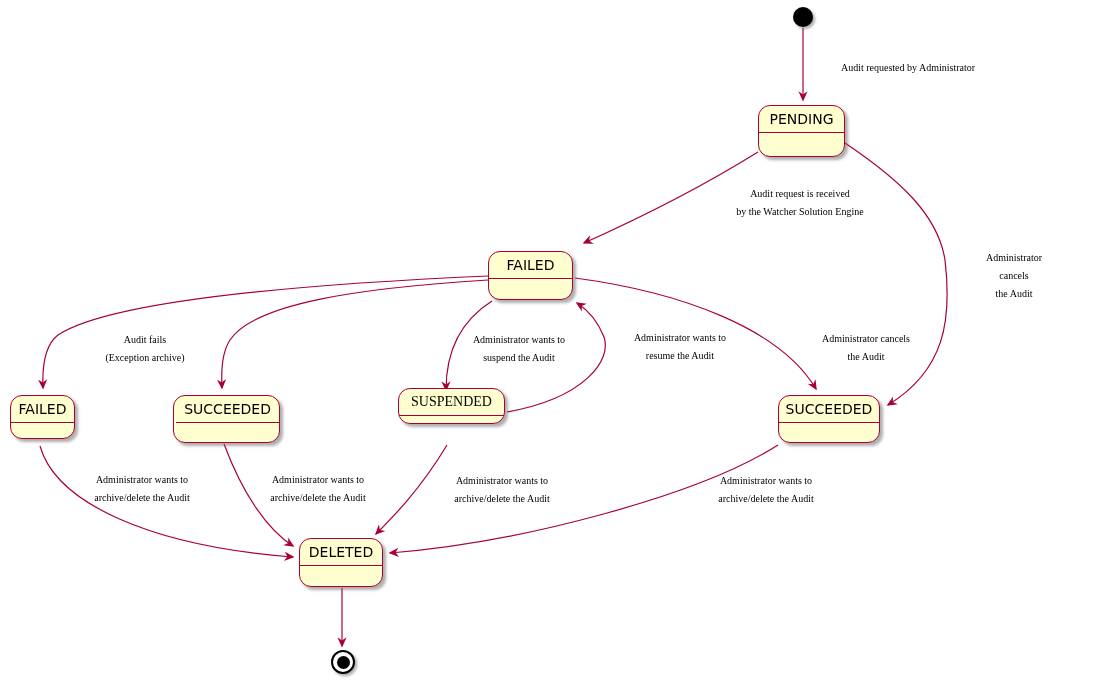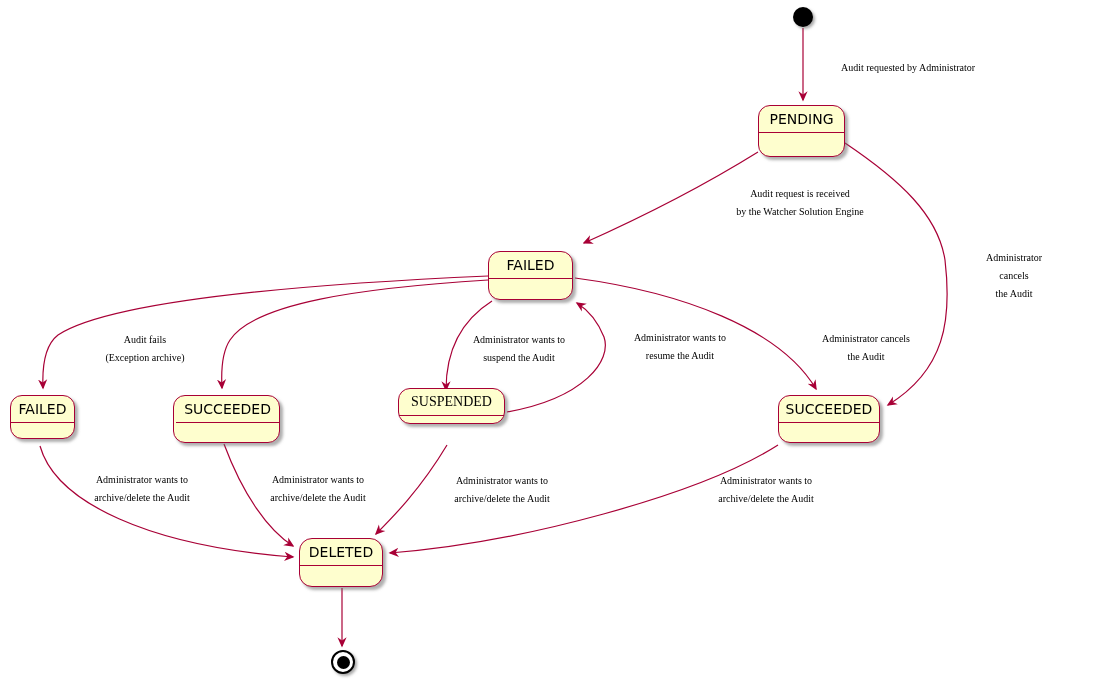--- a/index.html
+++ b/index.html
@@ -32,21 +32,21 @@
     display:flex;align-items:center;justify-content:center;
     height:27px;padding:0 8px;white-space:nowrap;
   }
   .state-body{flex:1;}
   .s-pending  {left:758px;top:105px;width:87px;height:52px;}
   .s-ongoing  {left:488px;top:251px;width:85px;height:49px;}
   .s-failed   {left:10px;top:395px;width:65px;height:44px;}
   .s-succeeded{left:173px;top:395px;width:107px;height:48px;align-items:flex-end;}
   .s-suspended{left:398px;top:388px;width:107px;height:36px;font-family:Liberation Serif, serif;}
   .s-cancelled{left:778px;top:395px;width:102px;height:48px;}
-  .s-deleted  {left:299px;top:538px;width:84px;height:49px;border-radius:13px;}
+  .s-deleted  {left:299px;top:538px;width:84px;height:49px;}
   .edge-label{
     position:absolute;transform:translate(-50%,-50%);
     color:var(--text);font-size:10px;line-height:18px;
     text-align:center;white-space:pre-line;font-family:Liberation Serif, serif;
   }
   .el-start  {left:908px;top:68px;}
   .el-p-o    {left:800px;top:203px;}
   .el-p-c    {left:1014px;top:276px;}
   .el-o-f    {left:145px;top:349px;}
   .el-o-su   {left:334px;top:349px;}

